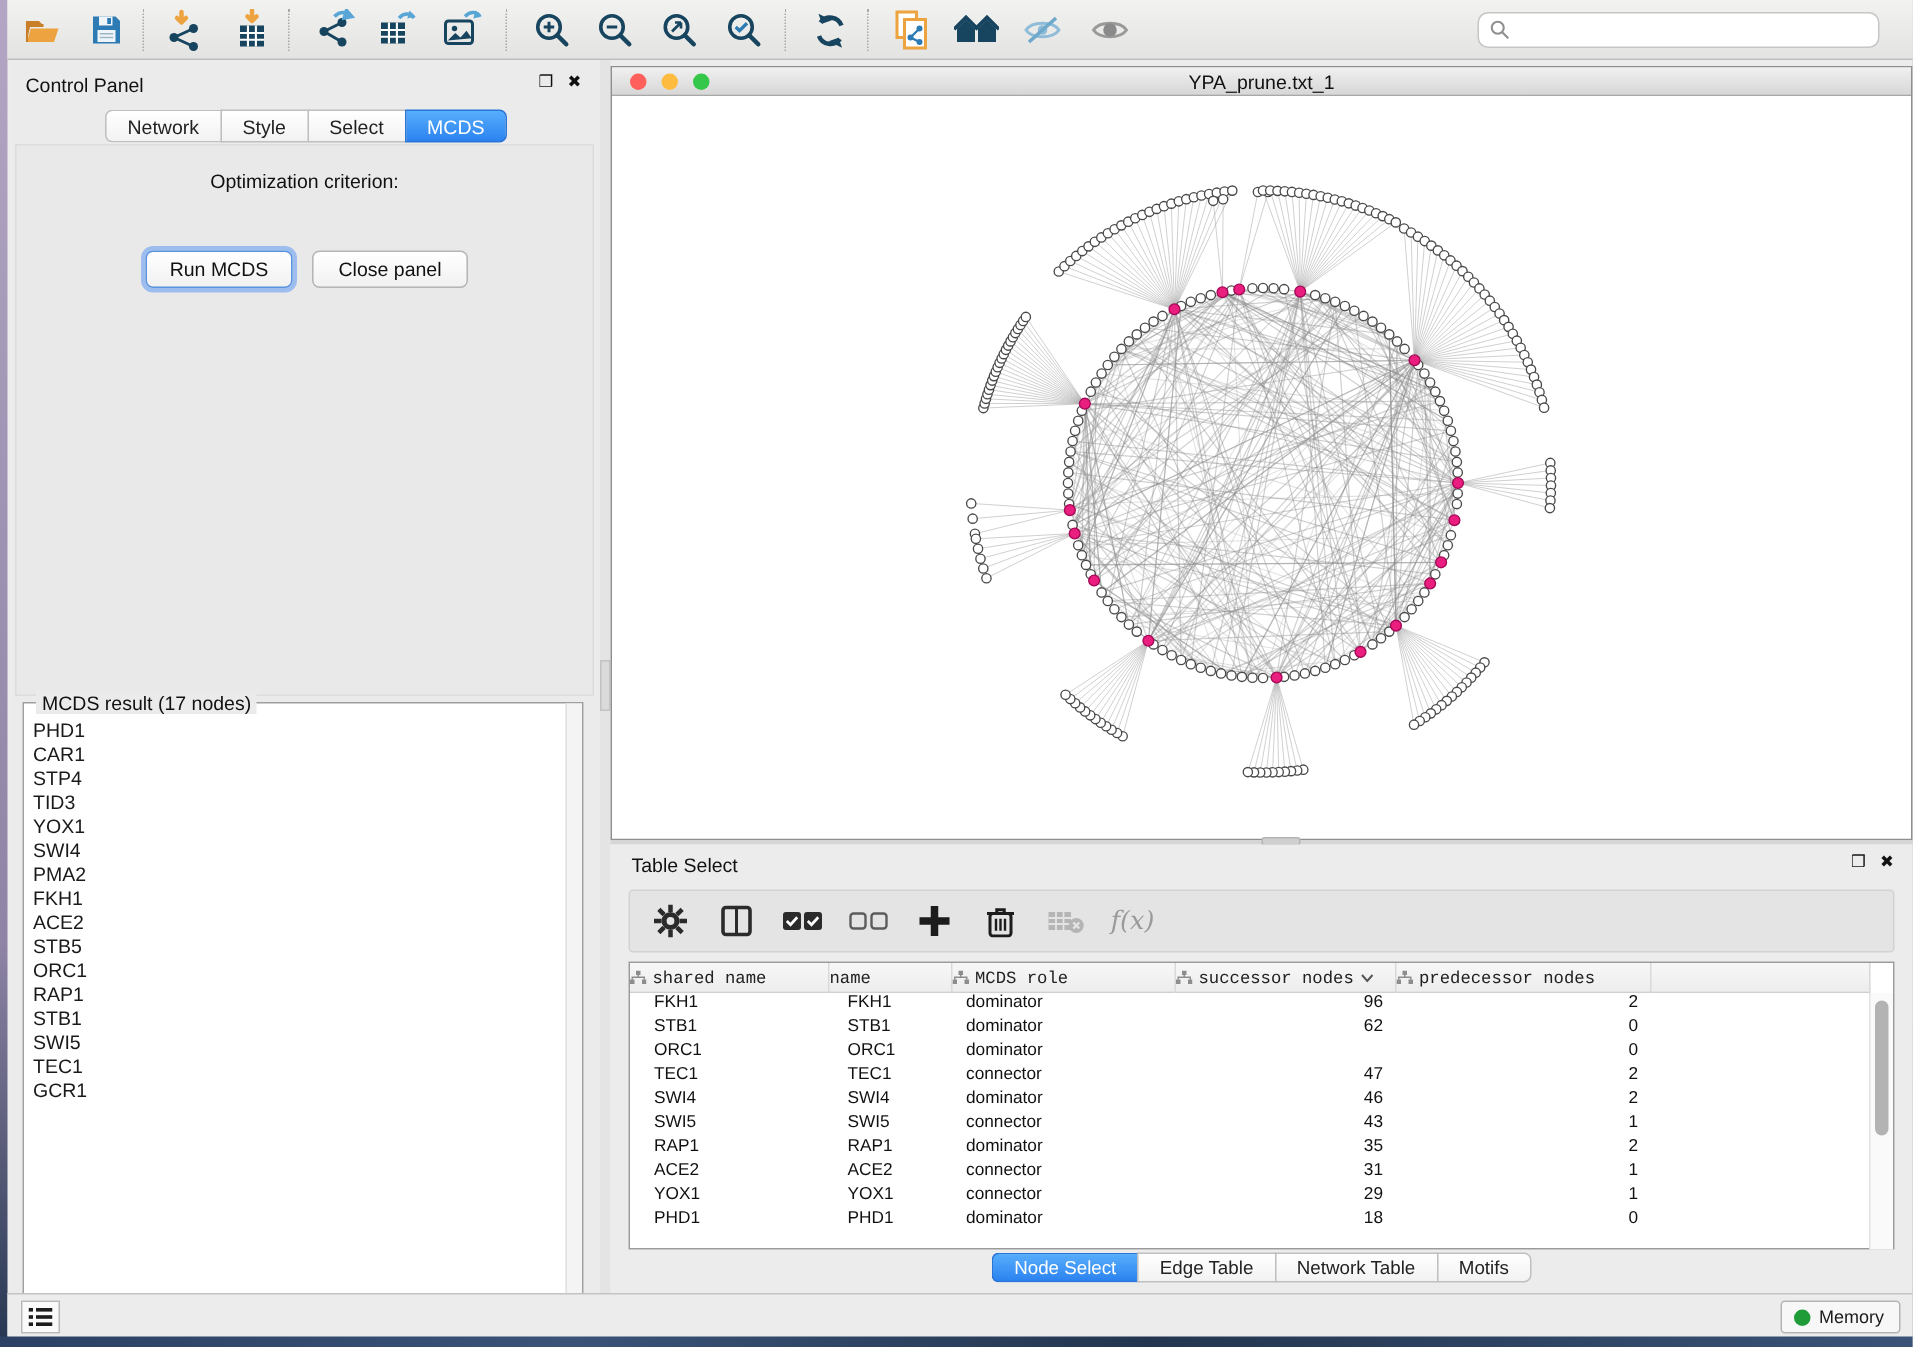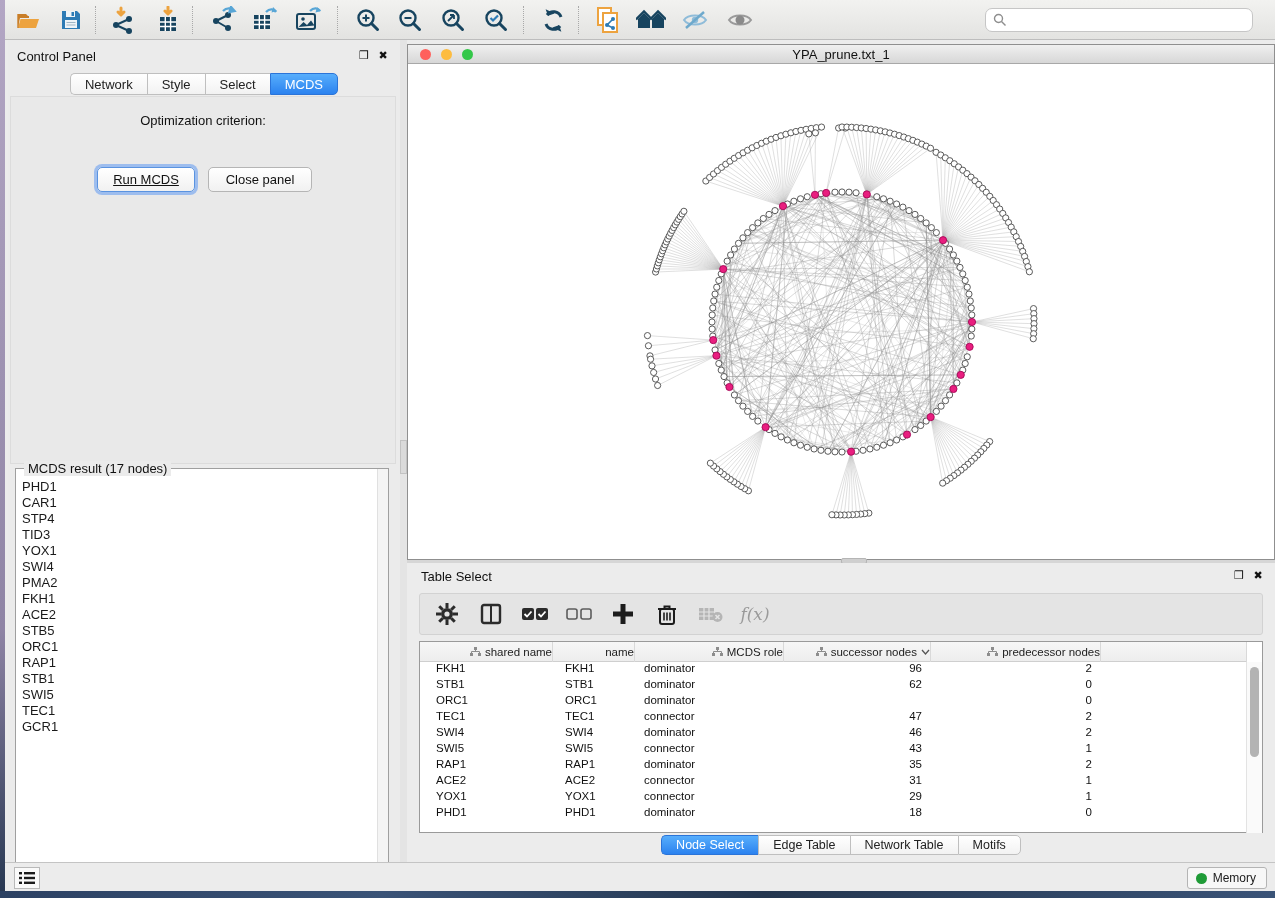--- a/index.html
+++ b/index.html
@@ -60,21 +60,21 @@
   .hdivider { position:absolute; left:402px; top:560px; width:868px; height:3px; background:#d6d6d6; }
   .hdivider .handle { position:absolute; left:434px; top:-2px; width:26px; height:6px; background:#cfcfcf; border:1px solid #b5b5b5; border-radius:2px; }
   .tpanel { position:absolute; left:402px; top:563px; width:868px; height:299px; background:#ececec; }
   .tp-toolbar { position:absolute; left:12px; top:30px; width:844px; height:42px; background:#e4e4e4; border:1px solid #d2d2d2; border-radius:3px;
                 display:flex; align-items:center; gap:18px; padding-left:14px; }
   .tp-ic { width:26px; height:26px; display:flex; align-items:center; justify-content:center; cursor:pointer; }
   .fx { font-family:"DejaVu Serif",serif; font-style:italic; font-size:17px; color:#9a9a9a; }
   .ntable { position:absolute; left:12px; top:78px; width:844px; height:192px; background:#fff; border:1px solid #9a9a9a; }
   .thead { position:absolute; left:0; top:0; width:827px; height:20px; background:linear-gradient(180deg,#f7f7f7,#ededed); border-bottom:1px solid #cfcfcf; display:flex; }
   .th { position:relative; height:20px; border-right:1px solid #d9d9d9; font-size:11.5px; color:#222;
-        display:flex; align-items:center; justify-content:flex-end; gap:4px; cursor:pointer; }
+        display:flex; align-items:center; justify-content:flex-start; gap:4px; cursor:pointer;font-family:Liberation Mono, monospace; }
   .th .hicon { display:flex; }
   .tbody { position:absolute; left:0; top:20px; width:827px; }
   .tr { display:flex; height:16px; font-size:11.5px; color:#111; cursor:default; }
   .td { overflow:hidden; white-space:nowrap; }
   .tscroll { position:absolute; right:0; top:20px; width:16px; height:171px; background:#fafafa; border-left:1px solid #e3e3e3; }
   .tthumb { position:absolute; left:3px; top:5px; width:9px; height:90px; background:#b3b3b3; border-radius:5px; cursor:grab; }
   .tp-tabs { position:absolute; left:0; top:272px; width:100%; display:flex; justify-content:center; }
   .tp-tabs .seg-btn { font-size:12.5px; height:20px; }
 
   
@@ -236,21 +236,21 @@
     <div class="win-mini" style="right:30px">❒</div>
     <div class="win-mini" style="right:11px">✖</div>
     <div class="cp-tabs" id="cp-tabs">
         <div class="seg-btn">Network</div>
         <div class="seg-btn">Style</div>
         <div class="seg-btn">Select</div>
         <div class="seg-btn active">MCDS</div>
       </div>
     <div class="cp-content">
       <div class="opt-label">Optimization criterion:</div>
-      <div class="push-btn focusring" style="left:86px; top:70px; width:98px;text-decoration:underline;">Run MCDS</div>
+      <div class="push-btn focusring" style="left:86px; top:70px; width:98px;">Run MCDS</div>
       <div class="push-btn" style="left:197px; top:70px; width:104px;">Close panel</div>
     </div>
     <div class="result-box">
       <div class="result-label">MCDS result (17 nodes)</div>
       <div class="result-list" id="mcds-list">
           <div>PHD1</div>
           <div>CAR1</div>
           <div>STP4</div>
           <div>TID3</div>
           <div>YOX1</div>

